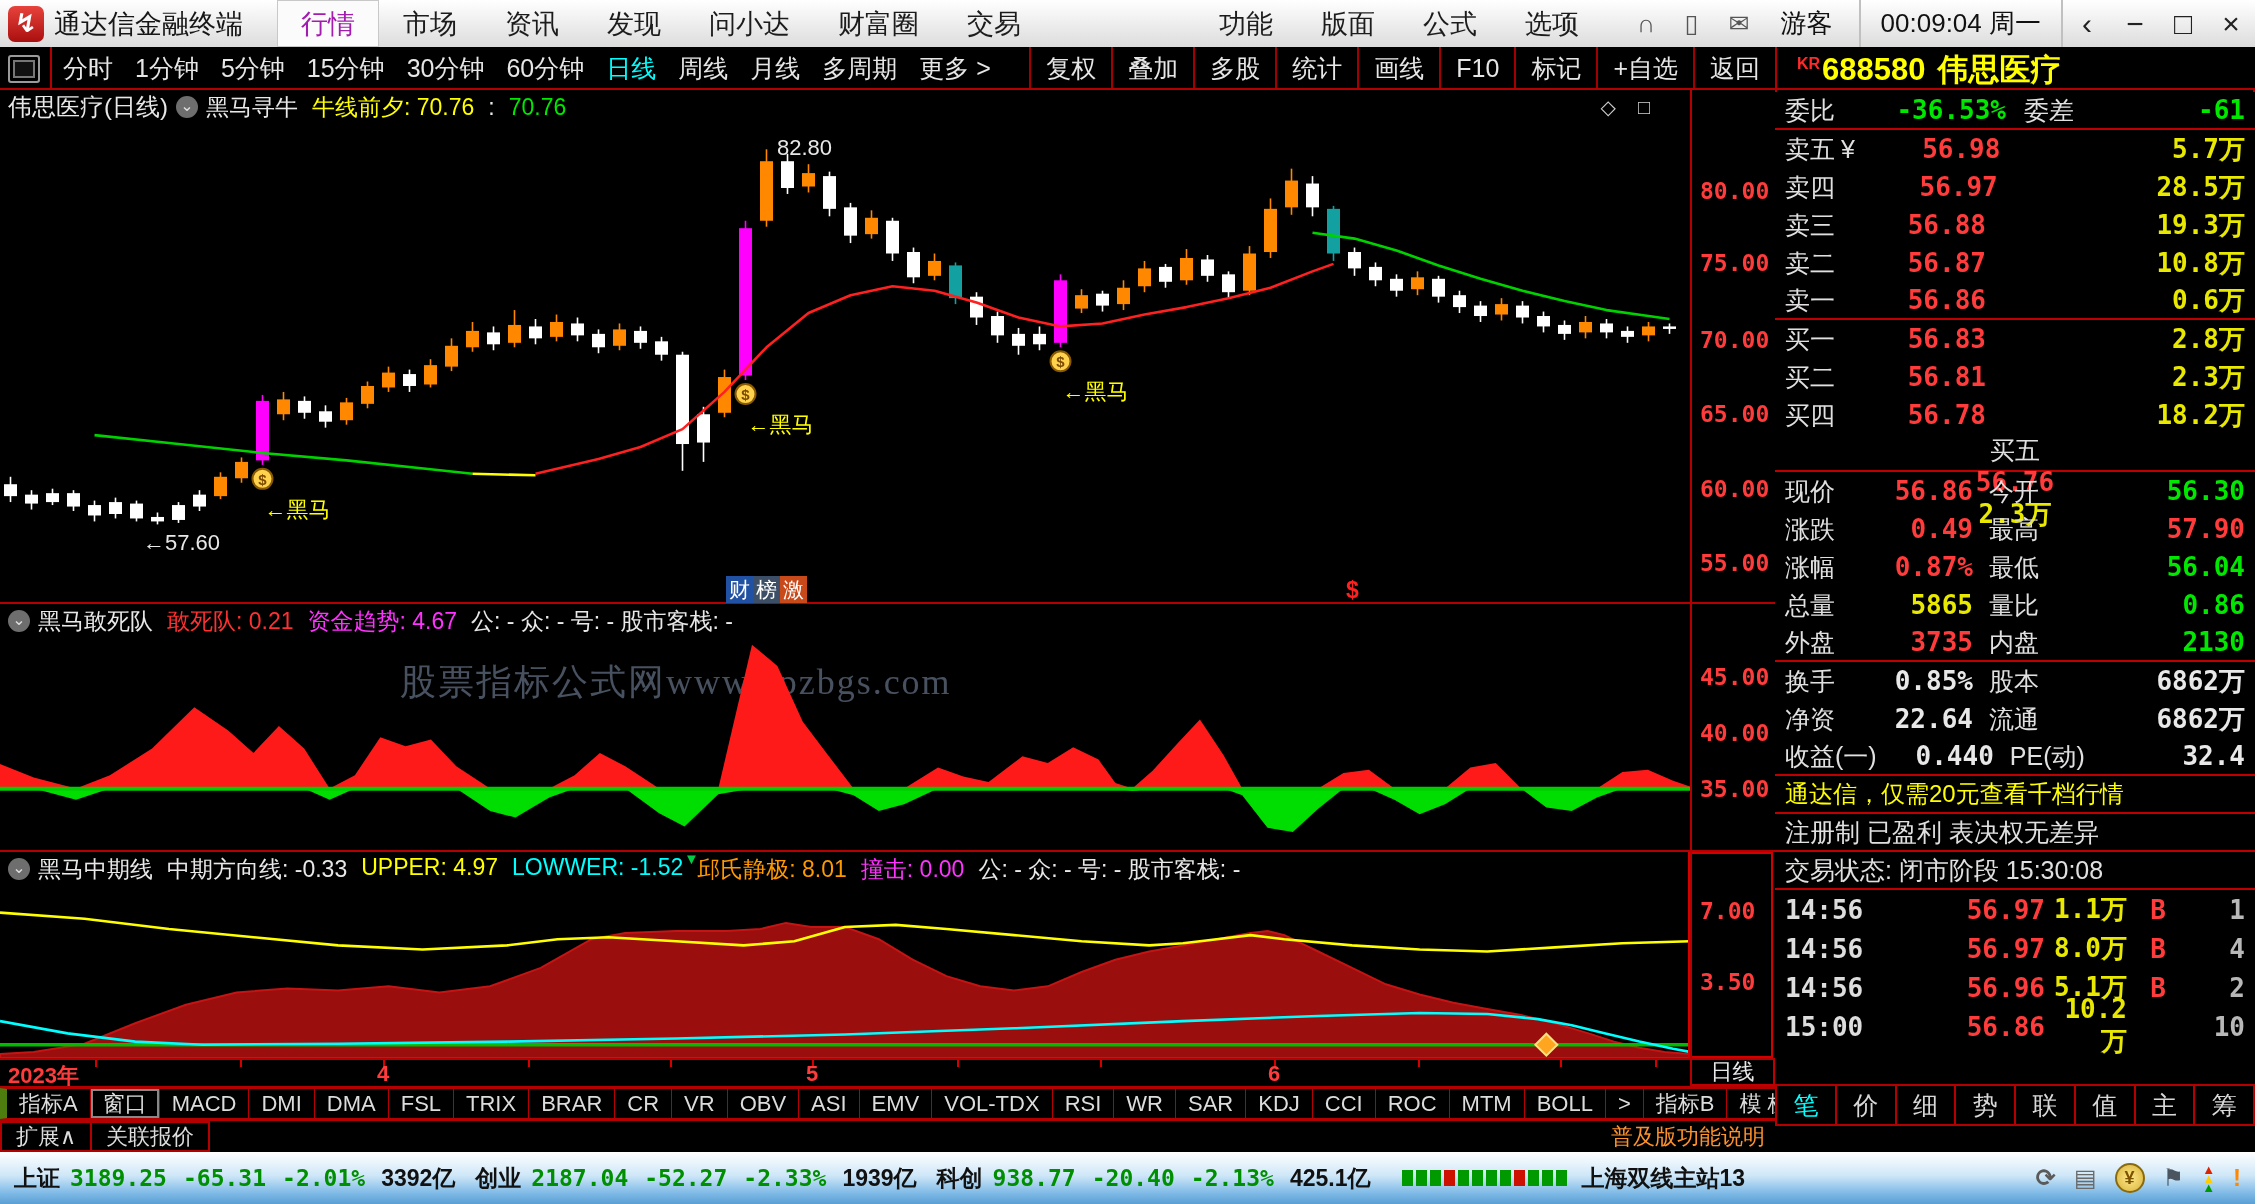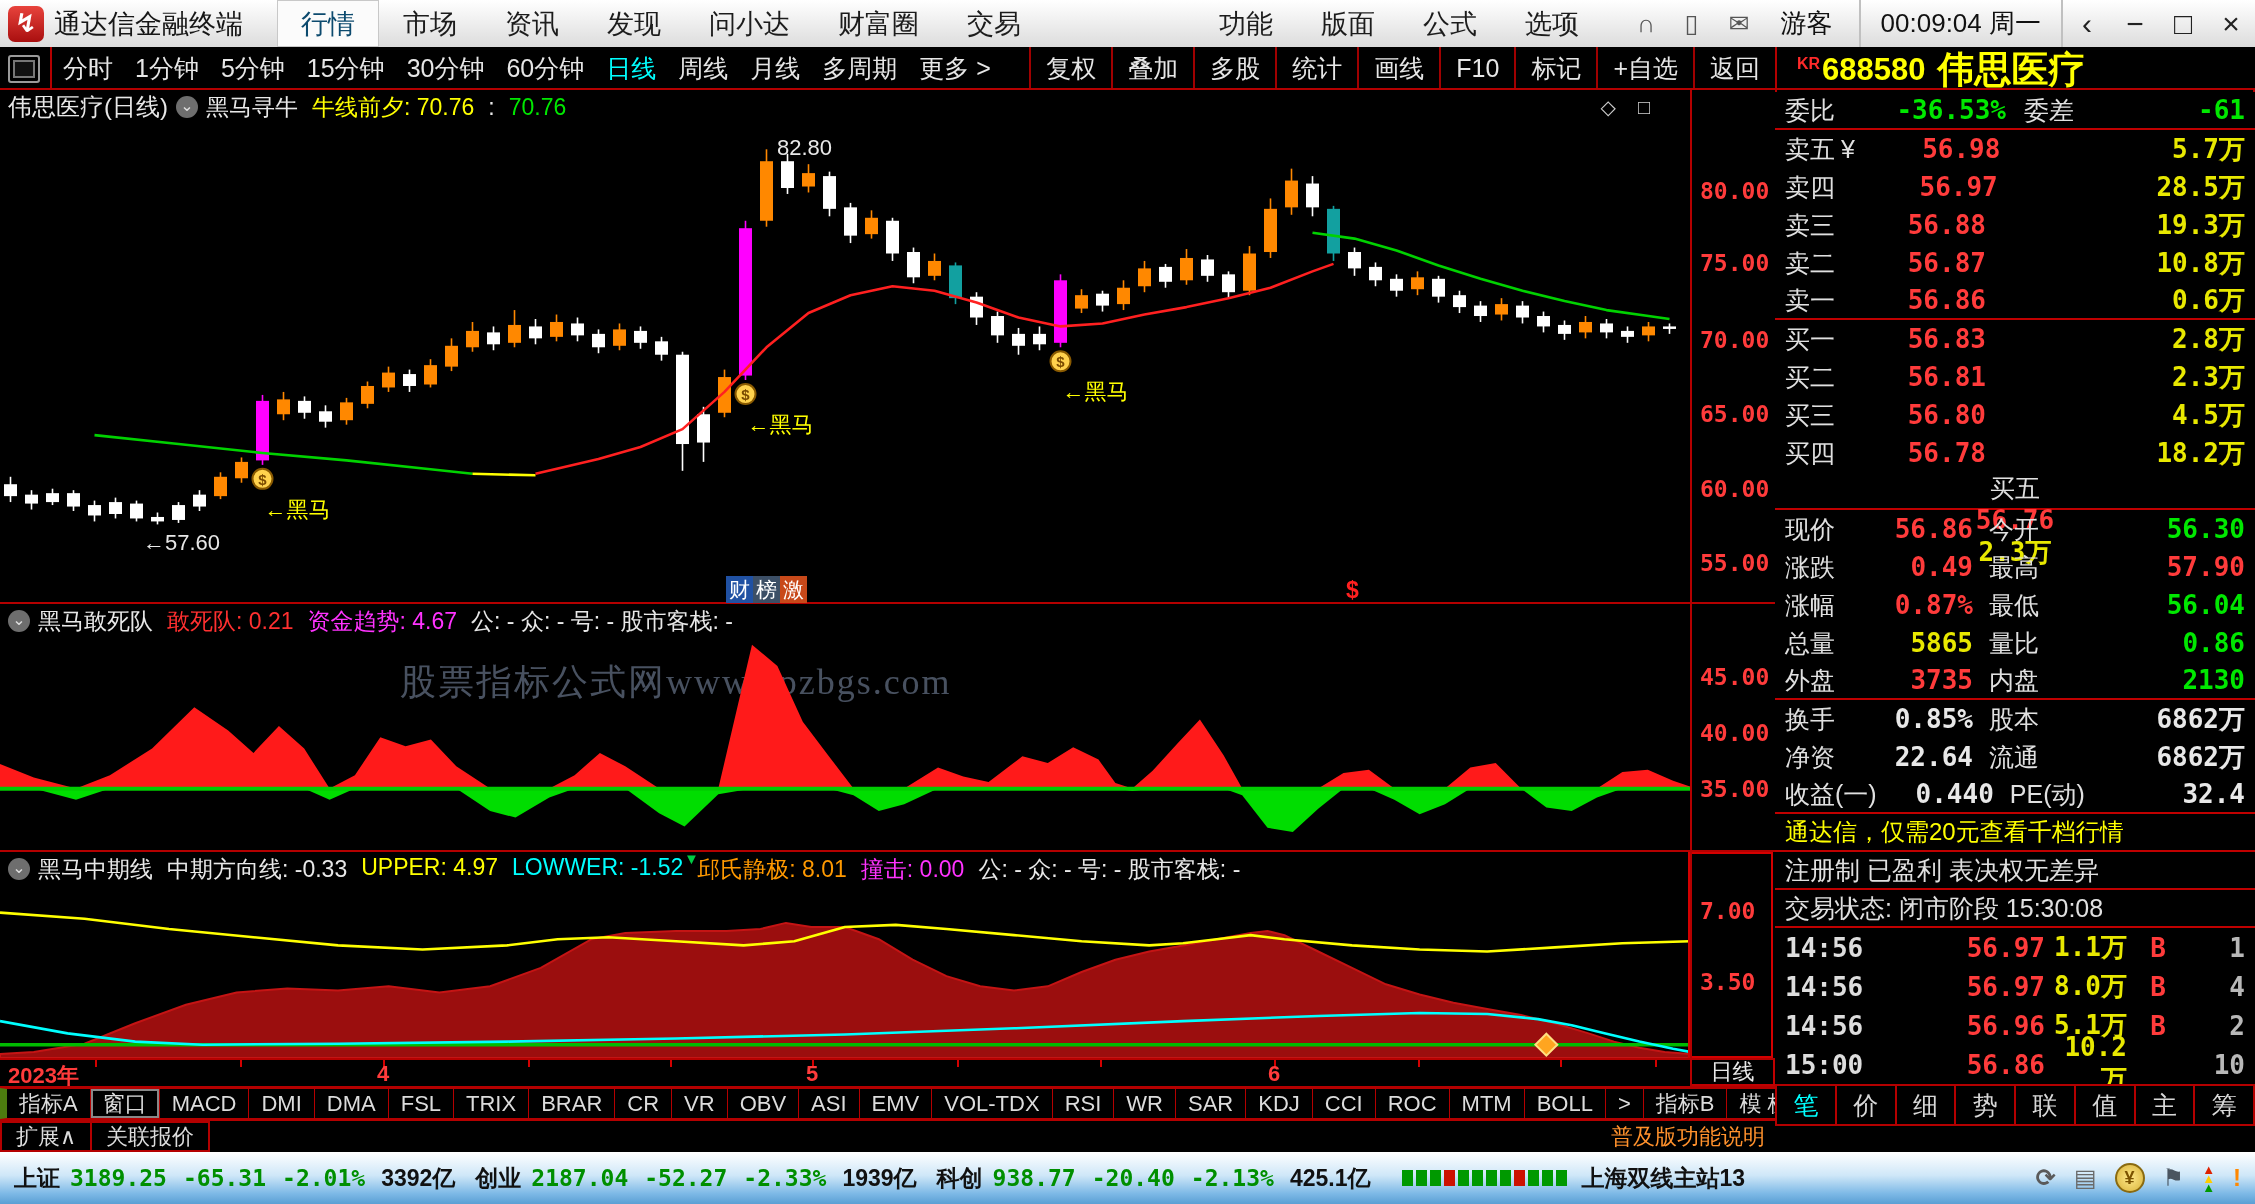--- a/index.html
+++ b/index.html
@@ -5,41 +5,41 @@
   html,body{margin:0;padding:0;background:#1a1a1a;}
   #screen{position:relative;width:2255px;height:1204px;background:#000;overflow:hidden;
           font-family:"Liberation Sans","DejaVu Sans",sans-serif;-webkit-font-smoothing:antialiased;}
   
   .titlebar{position:absolute;left:0;top:0;width:2255px;height:47px;
             background:linear-gradient(#ffffff,#ececec 55%,#dcdcdc);display:flex;align-items:center;color:#111;}
   .logo{width:36px;height:36px;margin:0 10px 0 8px;border-radius:7px;background:linear-gradient(#e8433c,#a90f0f);
         color:#fff;font-weight:bold;font-size:26px;display:flex;align-items:center;justify-content:center;}
   .app-title{font-size:27px;color:#161616;margin-right:34px;}
   .menu-item{height:47px;display:flex;align-items:center;padding:0 24px;font-size:27px;color:#1c1c1c;}
-  .menu-item.active{background:#fbfbfb;color:#0c4a6e;box-shadow:inset 0 0 0 1px #c8c8c8;}
+  .menu-item.active{background:#fbfbfb;color:#a21caf;box-shadow:inset 0 0 0 1px #c8c8c8;}
   .menu-spacer{width:150px;height:1px;}
   .tb-right{margin-left:auto;display:flex;align-items:center;height:47px;}
   .tb-icon{font-size:25px;color:#555;margin:0 15px;font-weight:bold;}
   .user{font-size:26px;margin:0 26px 0 16px;}
   .clock{font-size:26px;height:47px;display:flex;align-items:center;padding:0 20px;
          border-left:2px solid #c0c0c0;border-right:2px solid #c0c0c0;}
   .winbtn{width:48px;height:47px;display:flex;align-items:center;justify-content:center;font-size:30px;color:#222;}
   
   .toolbar{position:absolute;left:0;top:47px;width:1775px;height:43px;background:#000;display:flex;align-items:center;color:#e6e6e6;}
   .mon-icon{width:28px;height:24px;border:2px solid #9a9a9a;border-radius:3px;margin:0 10px 0 8px;background:#111;
             box-shadow:inset 0 0 0 3px #000, inset 0 0 0 5px #777;}
   .tb-vline{width:2px;height:43px;background:#b40000;}
   .period{font-size:25px;margin:0 11px;color:#e6e6e6;}
   .period.active{color:#00ffff;}
   .tb-actions{margin-left:auto;display:flex;height:43px;align-items:stretch;}
   .tb-btn{display:flex;align-items:center;padding:0 15px;font-size:25px;color:#e6e6e6;border-left:2px solid #a00000;}
   .stock-head{position:absolute;left:1775px;top:47px;width:480px;height:45px;background:#000;display:flex;align-items:center;}
   .mkt-tag{color:#ff2a2a;font-size:16px;font-weight:bold;margin:0 2px 12px 22px;}
   .stock-code{color:#ffff00;font-size:31px;font-weight:bold;}
-  .stock-name{color:#ffff00;font-size:37px;font-weight:bold;margin-left:12px;}
+  .stock-name{color:#ffff00;font-size:31px;font-weight:bold;margin-left:12px;}
   
   .hline{position:absolute;background:#b40000;height:2px;}
   .vline{position:absolute;background:#b40000;width:2px;}
   
   .pane-head{position:absolute;left:0;width:1690px;height:34px;display:flex;align-items:center;background:#000;font-size:23px;}
   .circ-icon{width:22px;height:22px;border-radius:50%;background:#6e6e6e;color:#ddd;font-size:16px;line-height:20px;
              text-align:center;margin:0 8px;flex:none;}
   .h-white{color:#e8e8e8;} .h-yellow{color:#ffff00;} .h-green{color:#00e800;}
   .h-title{color:#e8e8e8;font-size:24px;margin-left:8px;}
   .hfield{margin-right:14px;white-space:nowrap;}
@@ -540,25 +540,20 @@
         <span class="ql">买一</span>
         <span class="num c-red" style="flex:1.2;text-align:center;">56.83</span>
         <span class="num c-yellow" style="flex:1;text-align:right;">2.8万</span>
       </div>
       <div class="qrow" style="height:38px;">
         <span class="ql">买二</span>
         <span class="num c-red" style="flex:1.2;text-align:center;">56.81</span>
         <span class="num c-yellow" style="flex:1;text-align:right;">2.3万</span>
       </div>
       <div class="qrow" style="height:38px;">
-        <span class="ql">买三</span>
-        <span class="num c-red" style="flex:1.2;text-align:center;">56.80</span>
-        <span class="num c-yellow" style="flex:1;text-align:right;">4.5万</span>
-      </div>
-      <div class="qrow" style="height:38px;">
         <span class="ql">买四</span>
         <span class="num c-red" style="flex:1.2;text-align:center;">56.78</span>
         <span class="num c-yellow" style="flex:1;text-align:right;">18.2万</span>
       </div>
       <div class="qrow sep" style="height:38px;flex-direction:column;">
         <span class="ql">买五</span>
         <span class="num c-red" style="flex:1.2;text-align:center;">56.76</span>
         <span class="num c-yellow" style="flex:1;text-align:right;">2.3万</span>
       </div>
       <div class="qrow" style="height:38px;">

